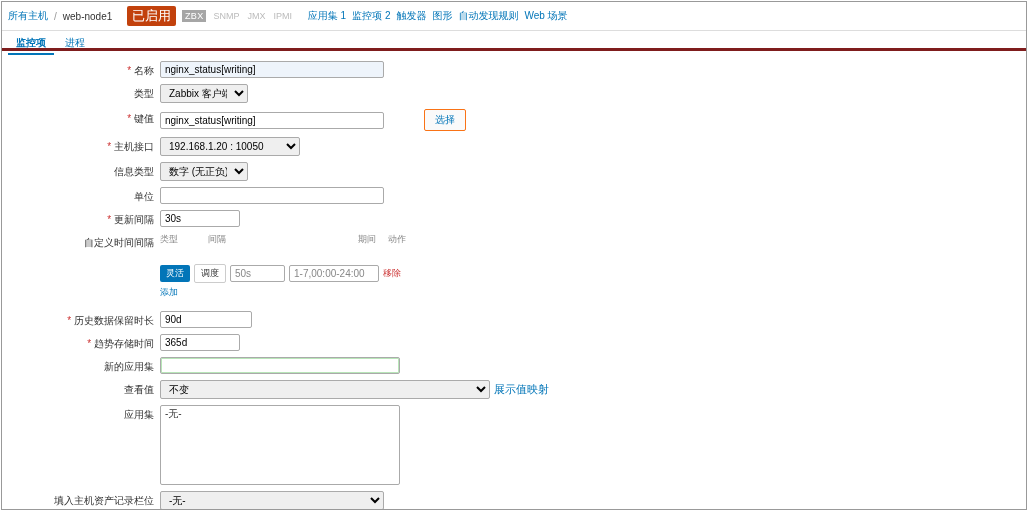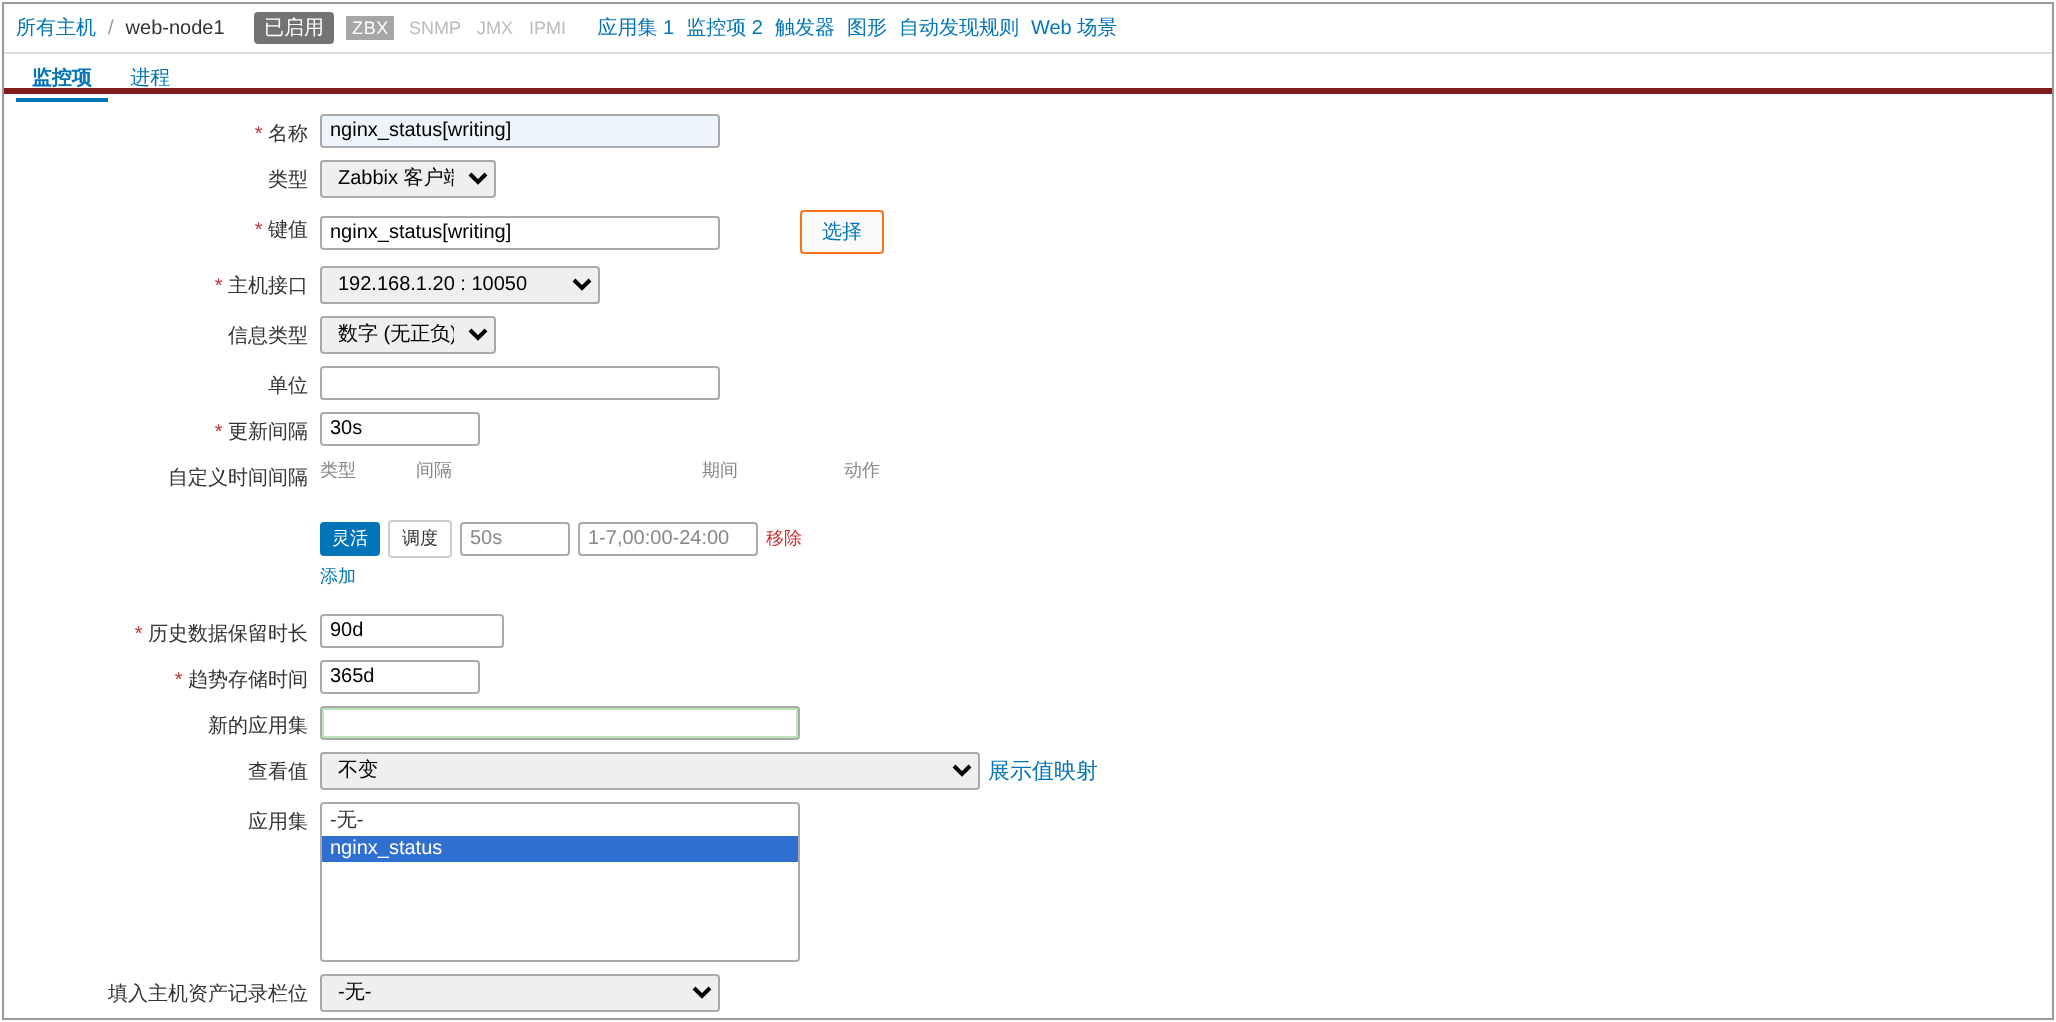--- a/index.html
+++ b/index.html
@@ -3,54 +3,54 @@
 <meta charset="utf-8">
 <style>
   * { box-sizing: border-box; font-family: Arial, "Microsoft YaHei", sans-serif; }
   body { margin: 0; background: #fff; font-size: 11px; color: #333; }
   .frame { border: 1px solid #999; width: 1026px; height: 509px; margin: 1px; position: relative; overflow: hidden; }
 
   .topbar { padding: 4px 6px; border-bottom: 1px solid #ddd; display: flex; align-items: center; gap: 6px; font-size: 10px; }
   .crumb { color: #0275b8; cursor: pointer; }
   .crumb-sep { color: #999; }
   .crumb-active { color: #333; }
-  .badge-green { background: #737373; color: #fff; padding: 1px 5px; border-radius: 2px; font-size: 10px; }
+  .badge-green { background: #c2410c; color: #fff; padding: 1px 5px; border-radius: 2px; font-size: 13px; }
   .badge-zbx { background: #a6a6a6; color: #fff; padding: 1px 3px; font-size: 9px; letter-spacing: .3px; }
   .badge-mute { color: #bbb; font-size: 9px; padding: 0 1px; }
   .link { color: #0275b8; cursor: pointer; }
 
   .tabs { padding: 2px 6px 0 6px; border-bottom: 3px solid #7f1d1d; height: 20px; }
   .tab { display: inline-block; padding: 3px 8px; color: #0275b8; cursor: pointer; font-size: 10px; }
   .tab.active { border-bottom: 2px solid #0275b8; font-weight: bold; }
 
   .form { padding: 10px 0 0 0; }
   .row { display: flex; align-items: flex-start; margin-bottom: 6px; }
   .lbl { width: 158px; text-align: right; padding-right: 6px; padding-top: 3px; font-size: 10px; color: #333; }
   .lbl.req::before { content: "* "; color: #c33; }
   .ctrl { display: flex; align-items: center; gap: 4px; }
 
   input[type=text], select, textarea {
     font-size: 10px; padding: 2px 4px; border: 1px solid #aaa; border-radius: 2px;
   }
-  .w240 { width: 200px; }
+  .w240 { width: 224px; }
   .w120 { width: 120px; }
   .w88  { width: 88px; }
   .w60  { width: 55px; }
   .wgreen { width: 240px; border-color: #6cc06c; box-shadow: 0 0 0 1px #b8e6b8 inset; }
   .selbox { width: 240px; height: 80px; border: 1px solid #aaa; border-radius: 2px; background:#fff; }
   .opt { padding: 1px 4px; font-size: 10px; }
   .opt.sel { background: #2f6fd0; color: #fff; }
   textarea.desc { width: 320px; height: 70px; resize: none; }
 
   .btn { display:inline-block; padding:3px 10px; border:1px solid #f97316; border-radius:2px; background:#fafafa; color:#0275b8; cursor:pointer; font-size:10px;margin-left:36px; }
 
   .intervals { width:250px; }
   .ih { display:flex; gap:0; color:#888; font-size:9px; }
   .ih > div { flex:0 0 auto; }
-  .ih-c1{width:48px;} .ih-c2{width:68px;} .ih-c3{width:100px;text-align:center;margin-left:34px;} .ih-c4{width:30px;text-align:right;}
+  .ih-c1{width:48px;} .ih-c2{width:68px;} .ih-c3{width:100px;text-align:right;} .ih-c4{width:30px;text-align:right;}
   .ir { display:flex; align-items:center; gap:4px; margin-top:18px;}
   .pill { background:#0275b8; color:#fff; padding:2px 6px; border-radius:2px; font-size:9px;}
   .pill2 { background:#fff; border:1px solid #ccc; padding:2px 6px; border-radius:2px; font-size:9px; color:#333;}
   .del { color:#c33; font-size:9px; cursor:pointer;}
   .add { color:#0275b8; font-size:9px; cursor:pointer; margin-top:3px; display:inline-block;}
 
   input.muted { color:#888; }
 </style>
 </head>
 <body>
@@ -182,21 +182,20 @@
         <select style="width:330px"><option>不变</option></select>
         <span class="link">展示值映射</span>
       </div>
     </div>
 
     <div class="row">
       <div class="lbl">应用集</div>
       <div class="ctrl">
         <div class="selbox">
           <div class="opt">-无-</div>
-          <div class="opt sel">nginx_status</div>
         </div>
       </div>
     </div>
 
     <div class="row">
       <div class="lbl">填入主机资产记录栏位</div>
       <div class="ctrl">
           <select class="w240"><option>-无-</option></select>
         </div>
     </div>

